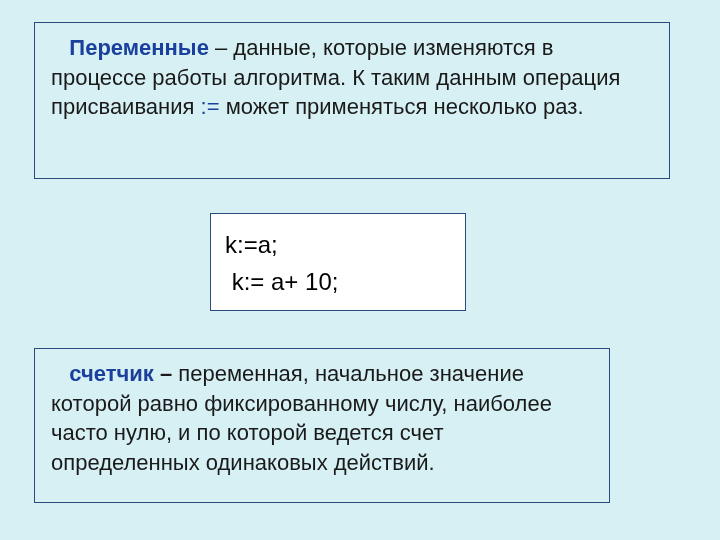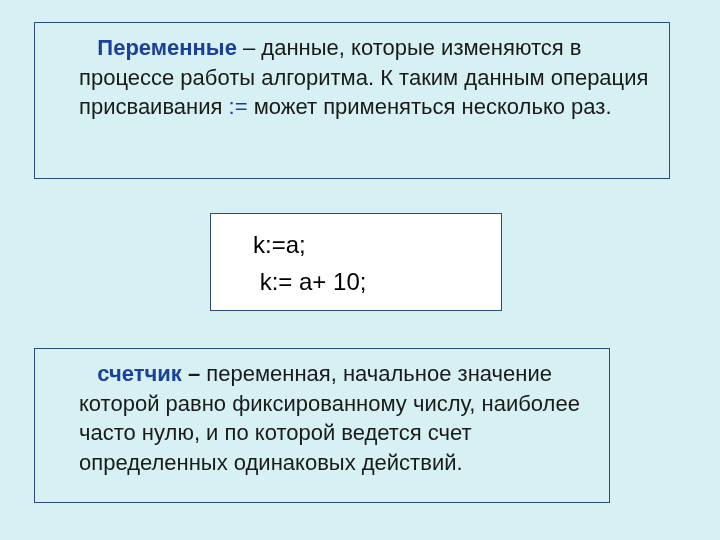--- a/index.html
+++ b/index.html
@@ -11,21 +11,20 @@
     height: 540px;
     background: #d6f0f4;
     font-family: Arial, "Helvetica Neue", Helvetica, sans-serif;
     position: relative;
   }
   .box {
     position: absolute;
     background: #d6f0f4;
     border: 1px solid #2a4b7c;
     box-sizing: border-box;
-    padding-left: 28px;
   }
   .para {
     font-size: 22px;
     line-height: 1.35;
     color: #1a1a1a;
     padding: 10px 16px 12px 16px;
   }
   .term {
     color: #1a3f9c;
     font-weight: bold;
@@ -35,21 +34,21 @@
   }
   #box-variables {
     left: 34px;
     top: 22px;
     width: 636px;
     height: 157px;
   }
   #box-code {
     left: 210px;
     top: 213px;
-    width: 292px;
+    width: 256px;
     height: 98px;
     background: #ffffff;
     border: 1px solid #2a4b7c;
   }
   #box-code .code {
     font-family: Arial, sans-serif;
     font-size: 24px;
     color: #000;
     line-height: 1.55;
     padding: 12px 14px 8px 14px;

